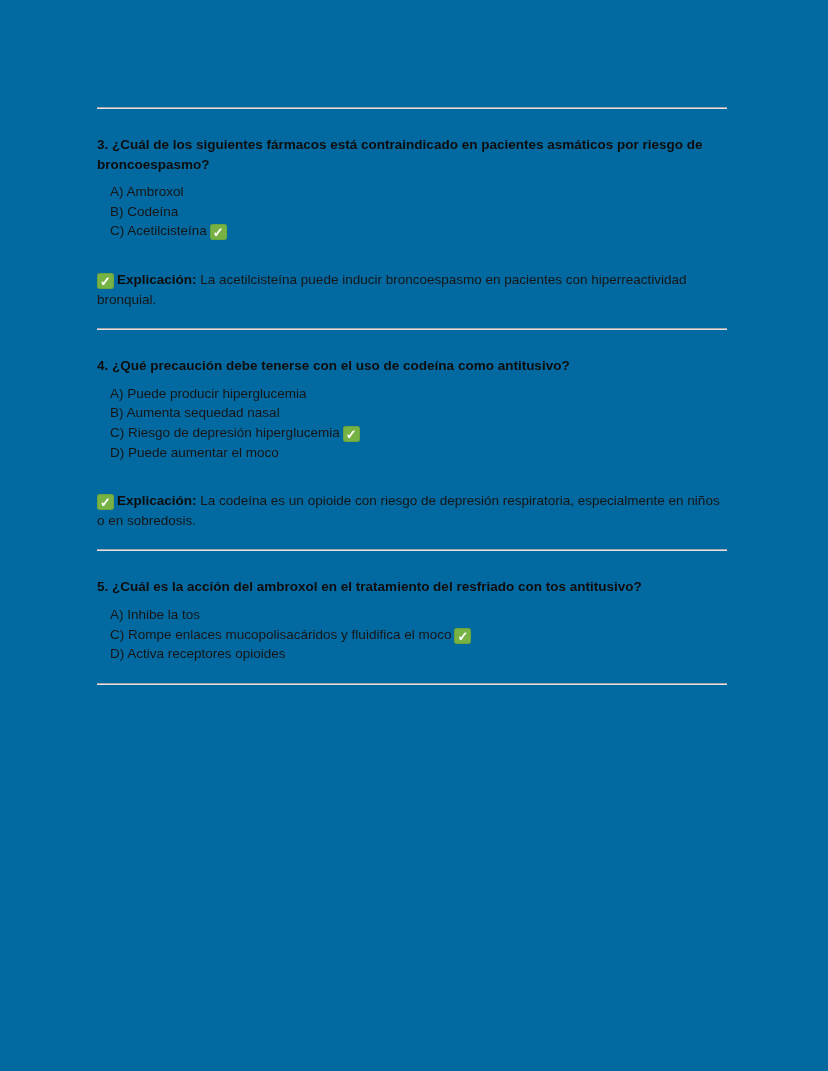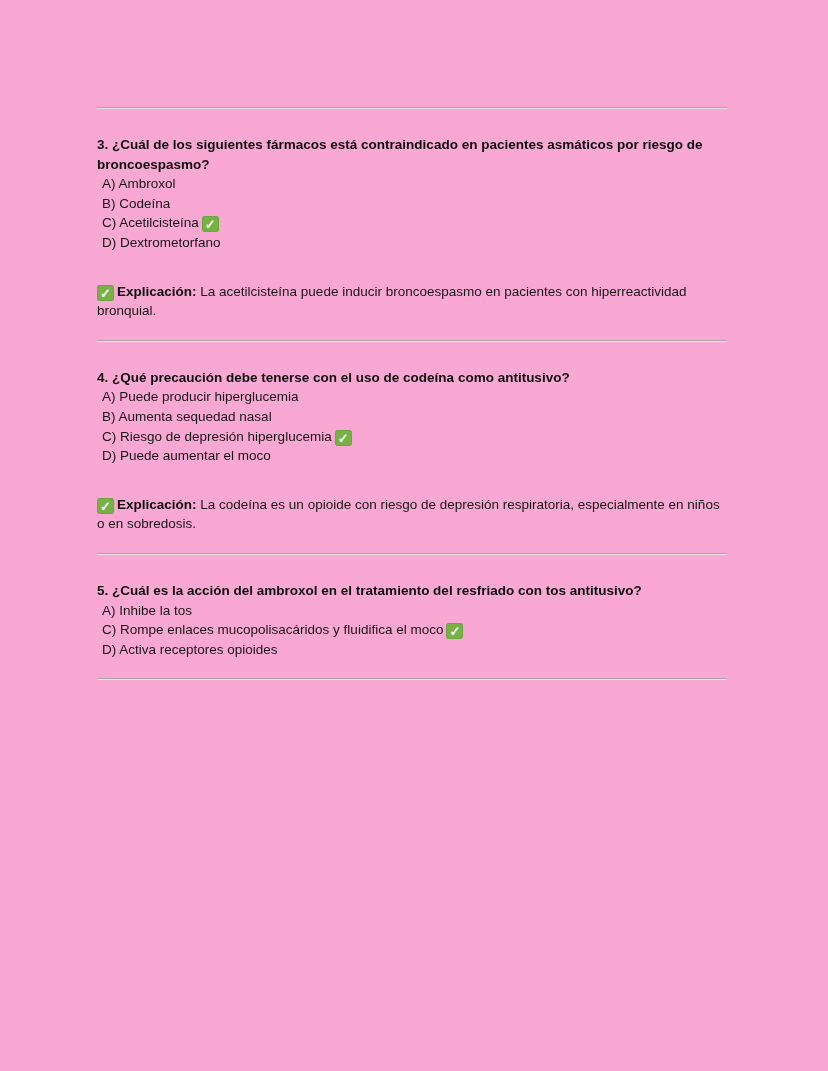--- a/index.html
+++ b/index.html
@@ -1,21 +1,21 @@
 <!DOCTYPE html>
 <html lang="es" style="--check-green: #77b344; --divider-color: #a6a6a6; --text-color: #161616;"><head>
 <meta charset="utf-8">
 <style>
   * { box-sizing: border-box; }
   html, body { margin: 0; padding: 0; background: #ffffff; }
   .page {
     position: relative;
     width: 828px;
     height: 1071px;
-    background: #f9a8d4;
+    background: #0369a1;
     overflow: hidden;
     font-family: "Liberation Sans", sans-serif;
     font-size: 13.5px;
     line-height: 19.6px;
     color: #161616;
   }
   .content {
     padding-left: 97px;
     padding-right: 101px; 
   }
@@ -26,21 +26,21 @@
     background: var(--divider-color, #a6a6a6);
     border-bottom: 1px solid #e2e2e2;
   }
   hr.divider.first { margin-top: 107px; }
   hr.divider.after { margin-top: 19px; }
   .q-heading {
     margin: 26px 0 0 0;
     font-weight: 700;
     color: #0d0d0d;
   }
-  .options { margin: 0; padding-left: 5px; }
+  .options { margin: 8px; padding-left: 5px; }
   .option { white-space: normal; }
   .explanation { margin: 29px 0 0 0; }
   .check {
     display: inline-block;
     width: 17px;
     height: 16px;
     background: var(--check-green, #77b344);
     border-radius: 3px;
     vertical-align: -3px;
     text-align: center;
@@ -65,21 +65,20 @@
   <div class="content">
 
     <hr class="divider first">
 
     <section class="question">
       <p class="q-heading"><span>3.</span> <span>¿Cuál de los siguientes fármacos está contraindicado en pacientes asmáticos por riesgo de broncoespasmo?</span></p>
       <div class="options">
         <div class="option"><span>A)</span> <span>Ambroxol</span></div>
         <div class="option"><span>B)</span> <span>Codeína</span></div>
         <div class="option"><span>C)</span> <span>Acetilcisteína</span><span class="check"><span class="check-tick">✓</span></span></div>
-        <div class="option"><span>D)</span> <span>Dextrometorfano</span></div>
       </div>
       <p class="explanation"><span class="check"><span class="check-tick">✓</span></span><strong class="exp-label">Explicación:</strong> <span>La acetilcisteína puede inducir broncoespasmo en pacientes con hiperreactividad bronquial.</span></p>
     </section>
 
     <hr class="divider after">
 
     <section class="question">
       <p class="q-heading"><span>4.</span> <span>¿Qué precaución debe tenerse con el uso de codeína como antitusivo?</span></p>
       <div class="options">
         <div class="option"><span>A)</span> <span>Puede producir hiperglucemia</span></div>

